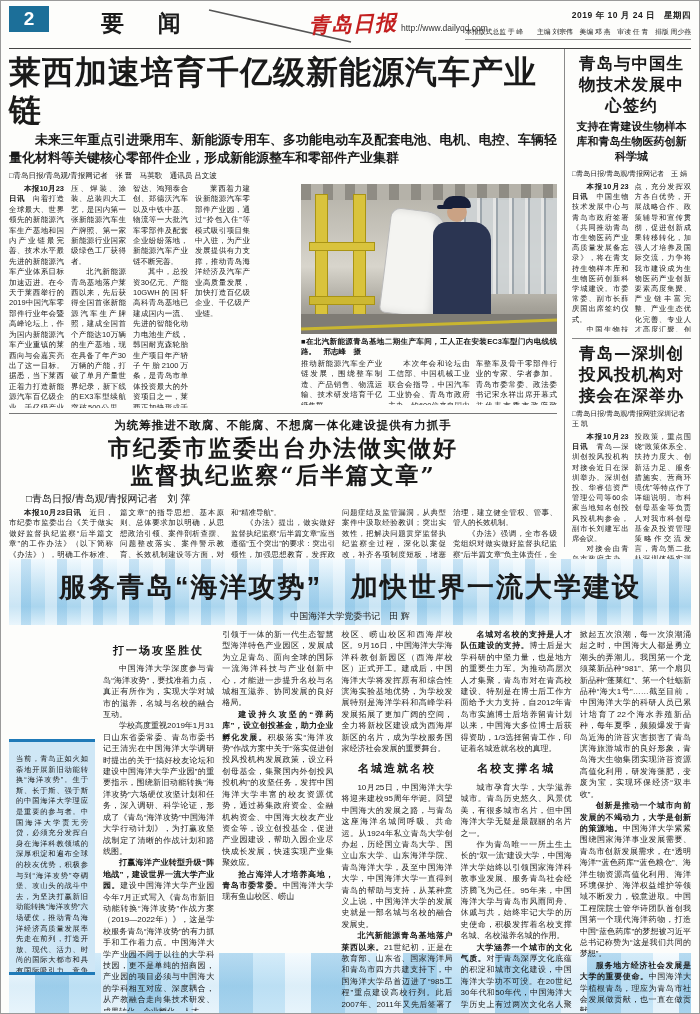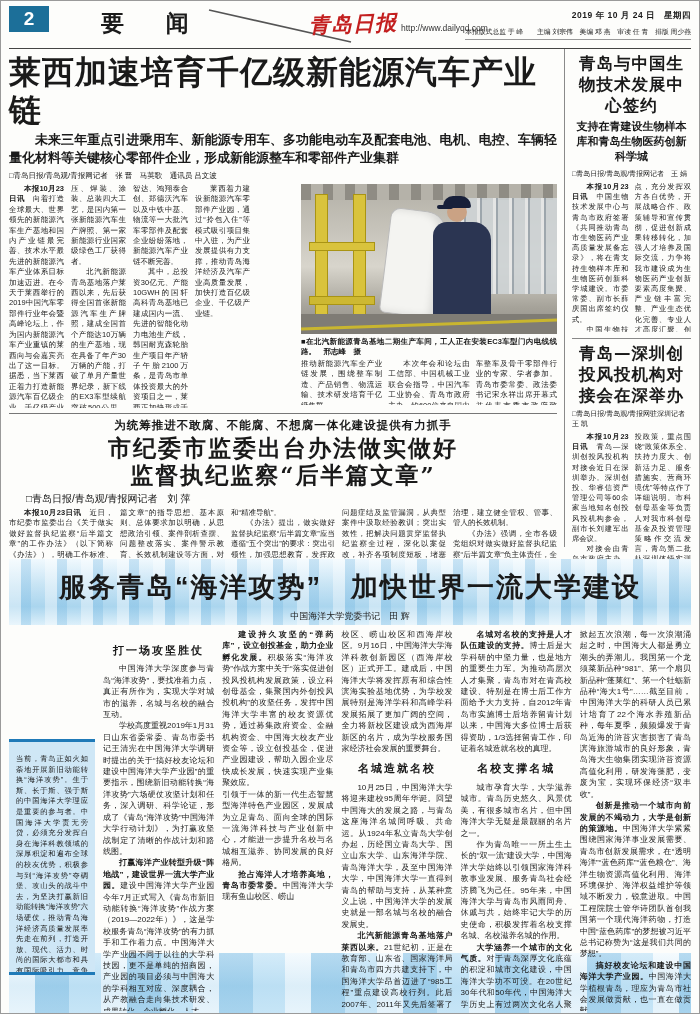--- a/index.html
+++ b/index.html
@@ -4,21 +4,21 @@
 <style>
   html,body{margin:0;padding:0;background:#dedede;}
   .page{width:700px;height:1014px;margin:0 auto;background:#fdfdfb;box-sizing:border-box;
         padding:5px 8px;border:1px solid #9a9a9a;position:relative;overflow:hidden;
         font-family:"Liberation Sans",sans-serif;color:#1a1a1a;}
   
   .hdr{height:42px;border-bottom:1.5px solid #444;display:flex;align-items:flex-start;position:relative;}
   .pageno{width:40px;height:26px;background:#1c6f99;color:#fff;font-size:19px;font-weight:bold;
           display:flex;align-items:center;justify-content:center;}
   .section-title{font-size:23px;font-weight:bold;letter-spacing:14px;margin:2px 0 0 52px;
-                 font-family:Liberation Mono, monospace;text-align:center;}
+                 font-family:Liberation Serif, serif;text-align:center;}
   .slant{position:absolute;left:196px;top:2px;width:150px;height:36px;}
   .masthead{position:absolute;left:300px;top:4px;display:flex;align-items:baseline;}
   .m-red{color:#c31f1f;font-family:"DejaVu Serif",serif;font-style:italic;font-weight:bold;
          font-size:21px;letter-spacing:1px;transform:rotate(-2deg);}
   .m-url{font-size:8.5px;color:#333;margin-left:4px;}
   .hdr-right{position:absolute;right:0;top:4px;text-align:right;}
   .date{font-size:8.5px;font-weight:bold;letter-spacing:.5px;}
   .credits{font-size:6.8px;color:#222;margin-top:5px;border-bottom:1px solid #999;padding-bottom:2px;}
   
   .main-row{display:flex;height:498px;}
@@ -248,37 +248,37 @@
       <div class="note-col">
         <div class="note-box">当前，青岛正如火如荼地开展新旧动能转换“海洋攻势”。生于斯、长于斯、强于斯的中国海洋大学理应是重要的参与者。中国海洋大学责无旁贷，必须充分发挥自身在海洋科教领域的深厚积淀和遍布全球的校友优势，积极参与到“海洋攻势”夺碉堡、攻山头的战斗中去，为坚决打赢新旧动能转换“海洋攻势”六场硬仗，推动青岛海洋经济高质量发展率先走在前列，打造开放、现代、活力、时尚的国际大都市和具有国际吸引力、竞争力、影响力的国际海洋名城，把青岛这个山东发展的龙头扬起来助力添彩。</div>
       </div>
       <div class="bcol">
           <p class="blk blk-h">打一场攻坚胜仗</p>
           <p class="blk blk-p">中国海洋大学深度参与青岛“海洋攻势”，要找准着力点，真正有所作为，实现大学对城市的滋养，名城与名校的融合互动。</p>
           <p class="blk blk-p">学校高度重视2019年1月31日山东省委常委、青岛市委书记王清宪在中国海洋大学调研时提出的关于“搞好校友论坛和建设中国海洋大学产业园”的重要指示，围绕新旧动能转换“海洋攻势”六场硬仗攻坚计划和任务，深入调研、科学论证，形成了《青岛“海洋攻势”中国海洋大学行动计划》，为打赢攻坚战制定了清晰的作战计划和路线图。</p>
           <p class="blk blk-p"><b>打赢海洋产业转型升级“阵地战”，建设世界一流大学产业园。</b>建设中国海洋大学产业园今年7月正式写入《青岛市新旧动能转换“海洋攻势”作战方案（2019—2022年）》，这是学校服务青岛“海洋攻势”的有力抓手和工作着力点。中国海洋大学产业园不同于以往的大学科技园，更不是单纯的招商园，产业园的项目必须与中国海大的学科相互对应、深度耦合，从产教融合走向集技术研发、成果转化、企业孵化、人才</p>
         </div>
       <div class="bcol">
+          <p class="blk blk-f">引领于一体的新一代生态智慧型海洋特色产业园区，发展成为立足青岛、面向全球的国际一流海洋科技与产业创新中心，才能进一步提升名校与名城相互滋养、协同发展的良好格局。</p>
           <p class="blk blk-p"><b>建设持久攻坚的“弹药库”，设立创投基金，助力企业孵化发展。</b>积极落实“海洋攻势”作战方案中关于“落实促进创投风投机构发展政策，设立科创母基金，集聚国内外创投风投机构”的攻坚任务，发挥中国海洋大学丰富的校友资源优势，通过募集政府资金、金融机构资金、中国海大校友产业资金等，设立创投基金，促进产业园建设，帮助入园企业尽快成长发展，快速实现产业集聚效应。</p>
-          <p class="blk blk-f">引领于一体的新一代生态智慧型海洋特色产业园区，发展成为立足青岛、面向全球的国际一流海洋科技与产业创新中心，才能进一步提升名校与名城相互滋养、协同发展的良好格局。</p>
           <p class="blk blk-p"><b>抢占海洋人才培养高地，青岛市委常委。</b>中国海洋大学现有鱼山校区、崂山</p>
         </div>
       <div class="bcol">
           <p class="blk blk-f">校区、崂山校区和西海岸校区。9月16日，中国海洋大学海洋科教创新园区（西海岸校区）正式开工。建成后，中国海洋大学将发挥原有和综合性滨海实验基地优势，为学校发展特别是海洋学科和高峰学科发展拓展了更加广阔的空间，全力将新校区建设成为西海岸新区的名片，成为学校服务国家经济社会发展的重要舞台。</p>
           <p class="blk blk-h">名城造就名校</p>
           <p class="blk blk-p">10月25日，中国海洋大学将迎来建校95周年华诞。回望中国海大的发展之路，与青岛这座海洋名城同呼吸、共命运。从1924年私立青岛大学创办起，历经国立青岛大学、国立山东大学、山东海洋学院、青岛海洋大学，及至中国海洋大学，中国海洋大学一直得到青岛的帮助与支持，从某种意义上说，中国海洋大学的发展史就是一部名城与名校的融合发展史。</p>
           <p class="blk blk-p"><b>北汽新能源青岛基地落户莱西以来。</b>21世纪初，正是在教育部、山东省、国家海洋局和青岛市四方共建支持下，中国海洋大学昂首迈进了“985工程”重点建设高校行列。此后2007年、2011年又先后签署了第二、第三期“四方共建”协议。2017年9月，学校成功入选国家36所世界一流大学建设高校（A类）。2018年12月26日，《教育部、自然资源部、山东省人民政府、青岛市</p>
         </div>
       <div class="bcol">
           <p class="blk blk-p"><b>名城对名校的支持是人才队伍建设的支持。</b>博士后是大学科研的中坚力量，也是地方的重要生力军。为推动高层次人才集聚，青岛市对在青高校建设、特别是在博士后工作方面给予大力支持，自2012年青岛市实施博士后培养留青计划以来，中国海大多位博士后获得资助，1/3选择留青工作，印证着名城造就名校的真理。</p>
           <p class="blk blk-h">名校支撑名城</p>
           <p class="blk blk-p">城市孕育大学，大学滋养城市。青岛历史悠久、风景优美，有很多城市名片，但中国海洋大学无疑是最靓丽的名片之一。</p>
           <p class="blk blk-p">作为青岛唯一一所土生土长的“双一流”建设大学，中国海洋大学始终以引领国家海洋科教事业发展、服务青岛社会经济腾飞为己任。95年来，中国海洋大学与青岛市风雨同舟、休戚与共，始终牢记大学的历史使命，积极发挥着名校支撑名城、名校滋养名城的作用。</p>
           <p class="blk blk-p"><b>大学涵养一个城市的文化气质。</b>对于青岛深厚文化底蕴的积淀和城市文化建设，中国海洋大学功不可没。在20世纪30年代和50年代，中国海洋大学历史上有过两次文化名人聚集的辉煌时期，为青岛留下了宝贵的文化财富。</p>
         </div>
       <div class="bcol">
           <p class="blk blk-f">掀起五次浪潮，每一次浪潮涌起之时，中国海大人都是勇立潮头的弄潮儿。我国第一个龙须菜新品种“981”、第一个扇贝新品种“蓬莱红”、第一个牡蛎新品种“海大1号”……截至目前，中国海洋大学的科研人员已累计培育了22个海水养殖新品种，每年夏季，频频爆发于青岛近海的浒苔灾害损害了青岛滨海旅游城市的良好形象，青岛海大生物集团实现浒苔资源高值化利用，研发海藻肥，变废为宝，实现环保经济“双丰收”。</p>
           <p class="blk blk-p"><b>创新是推动一个城市向前发展的不竭动力，大学是创新的策源地。</b>中国海洋大学紧紧围绕国家海洋事业发展需要、青岛市创新发展需求，在“透明海洋”“蓝色药库”“蓝色粮仓”、海洋生物资源高值化利用、海洋环境保护、海洋权益维护等领域不断发力，锐意进取。中国工程院院士管华诗团队首创我国第一个现代海洋药物，打造中国“蓝色药库”的梦想被习近平总书记称赞为“这是我们共同的梦想”。</p>
-          <p class="blk blk-p"><b>搞好校友论坛和建设中国海洋大学产业园。</b>中国海洋大学植根青岛，理应为青岛市社会发展做贡献，也一直在做贡献。</p>
+          <p class="blk blk-p"><b>服务地方经济社会发展是大学的重要使命。</b>中国海洋大学植根青岛，理应为青岛市社会发展做贡献，也一直在做贡献。</p>
         </div>
     </div>
   </section>
 </div>
 
 </body></html>

